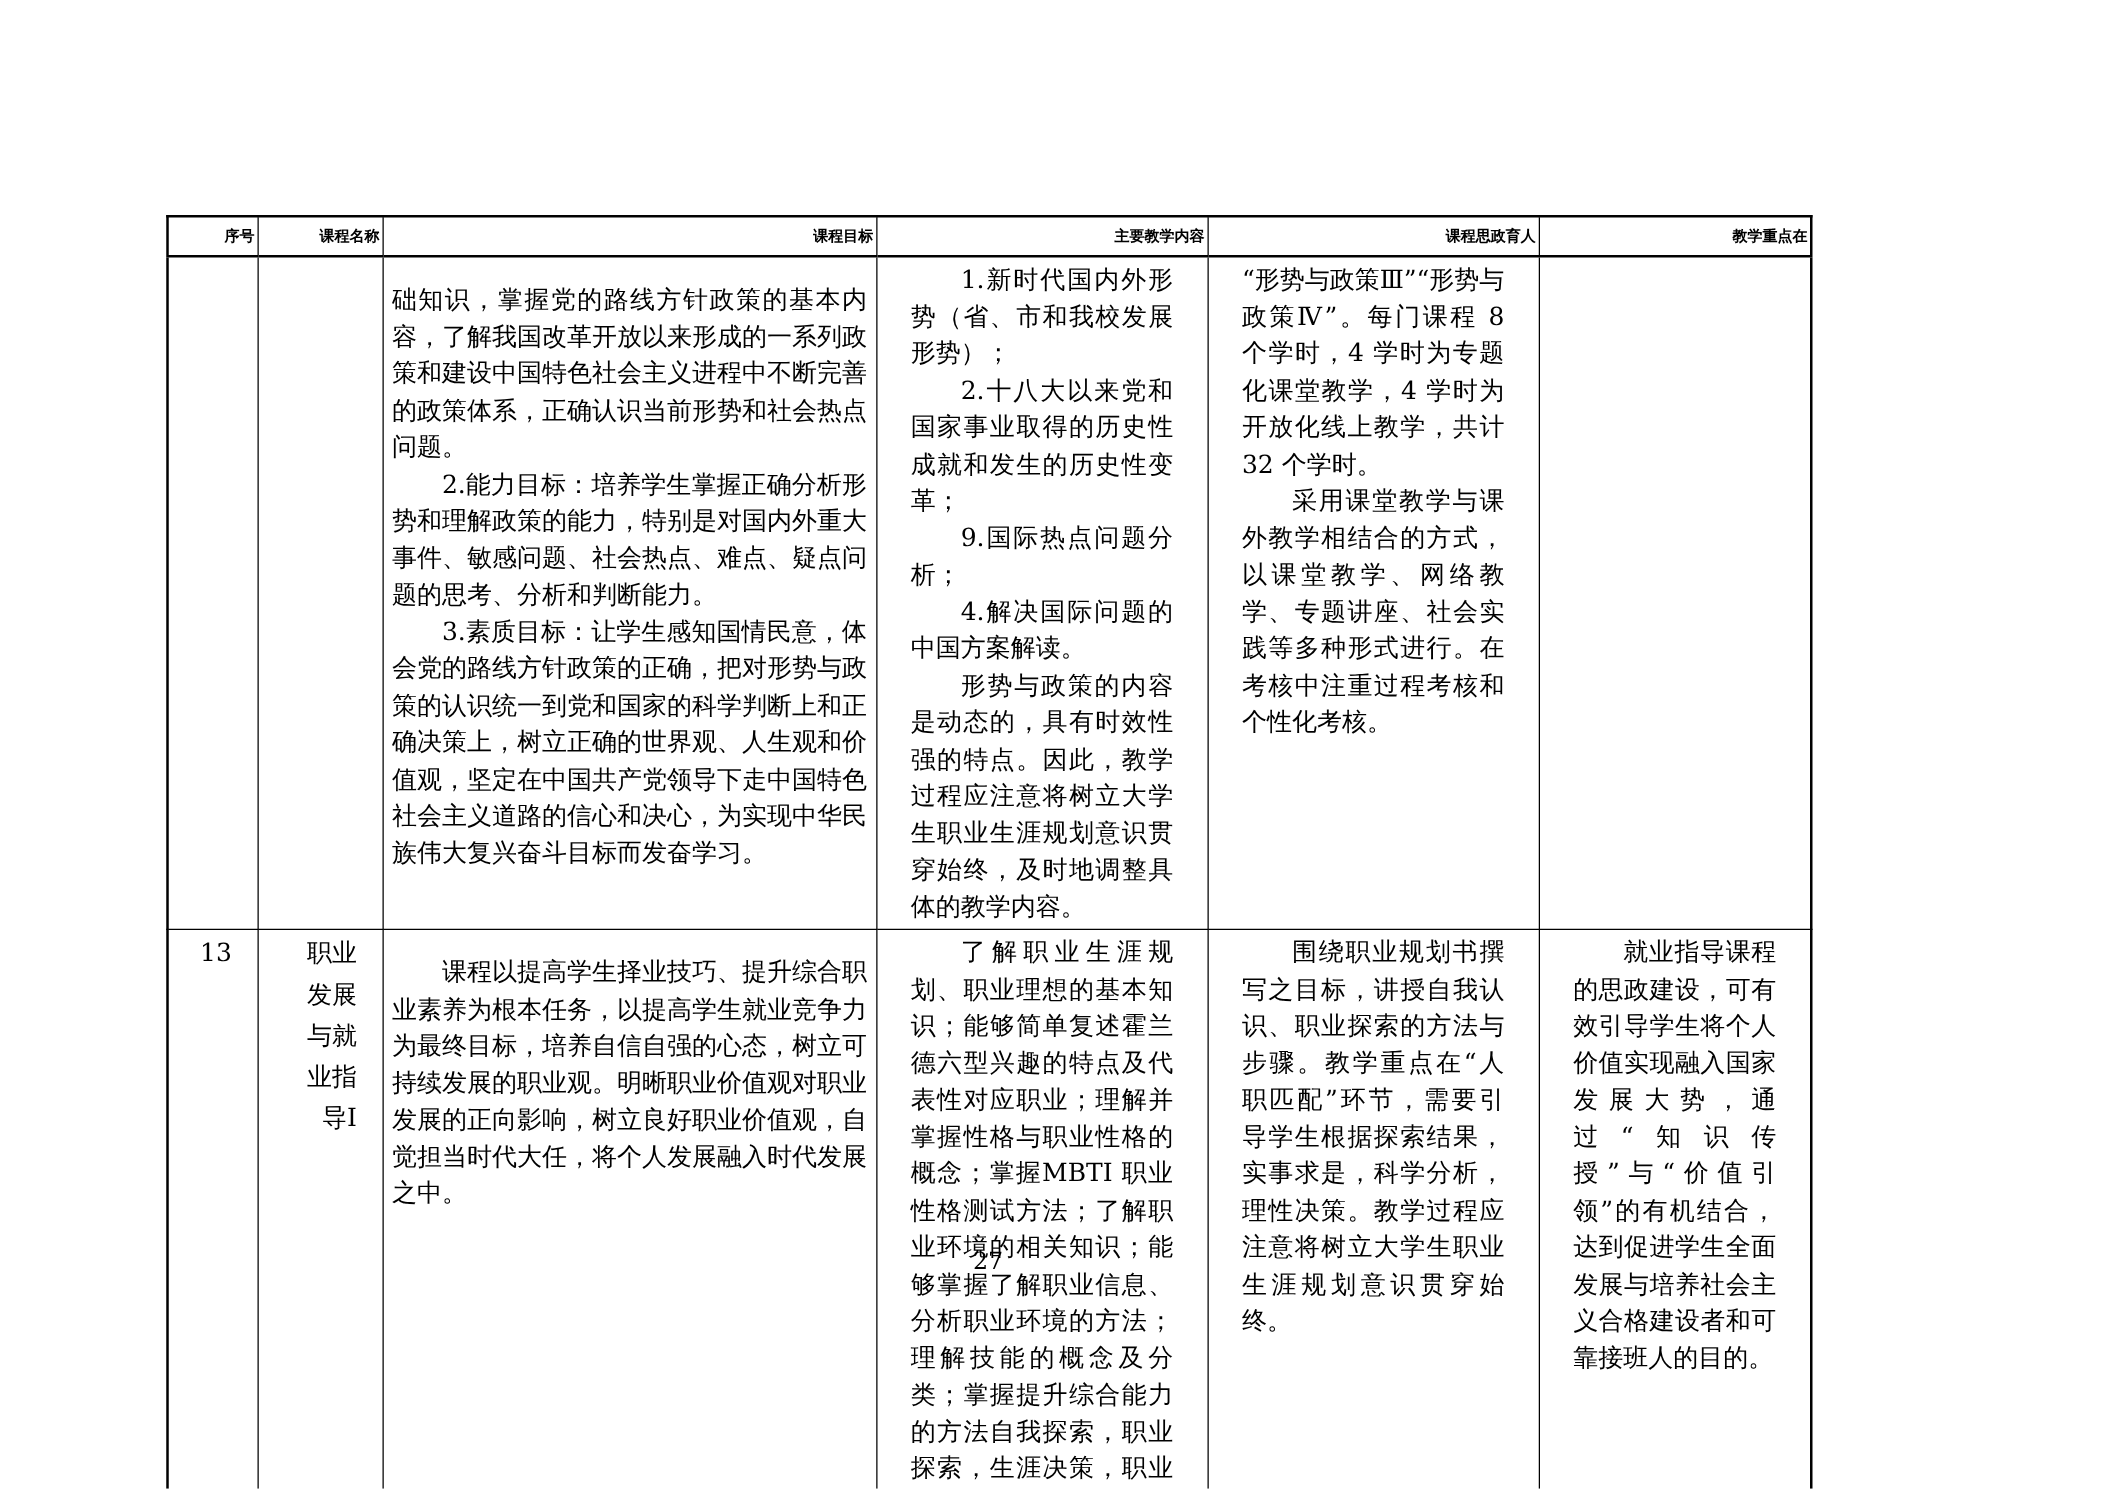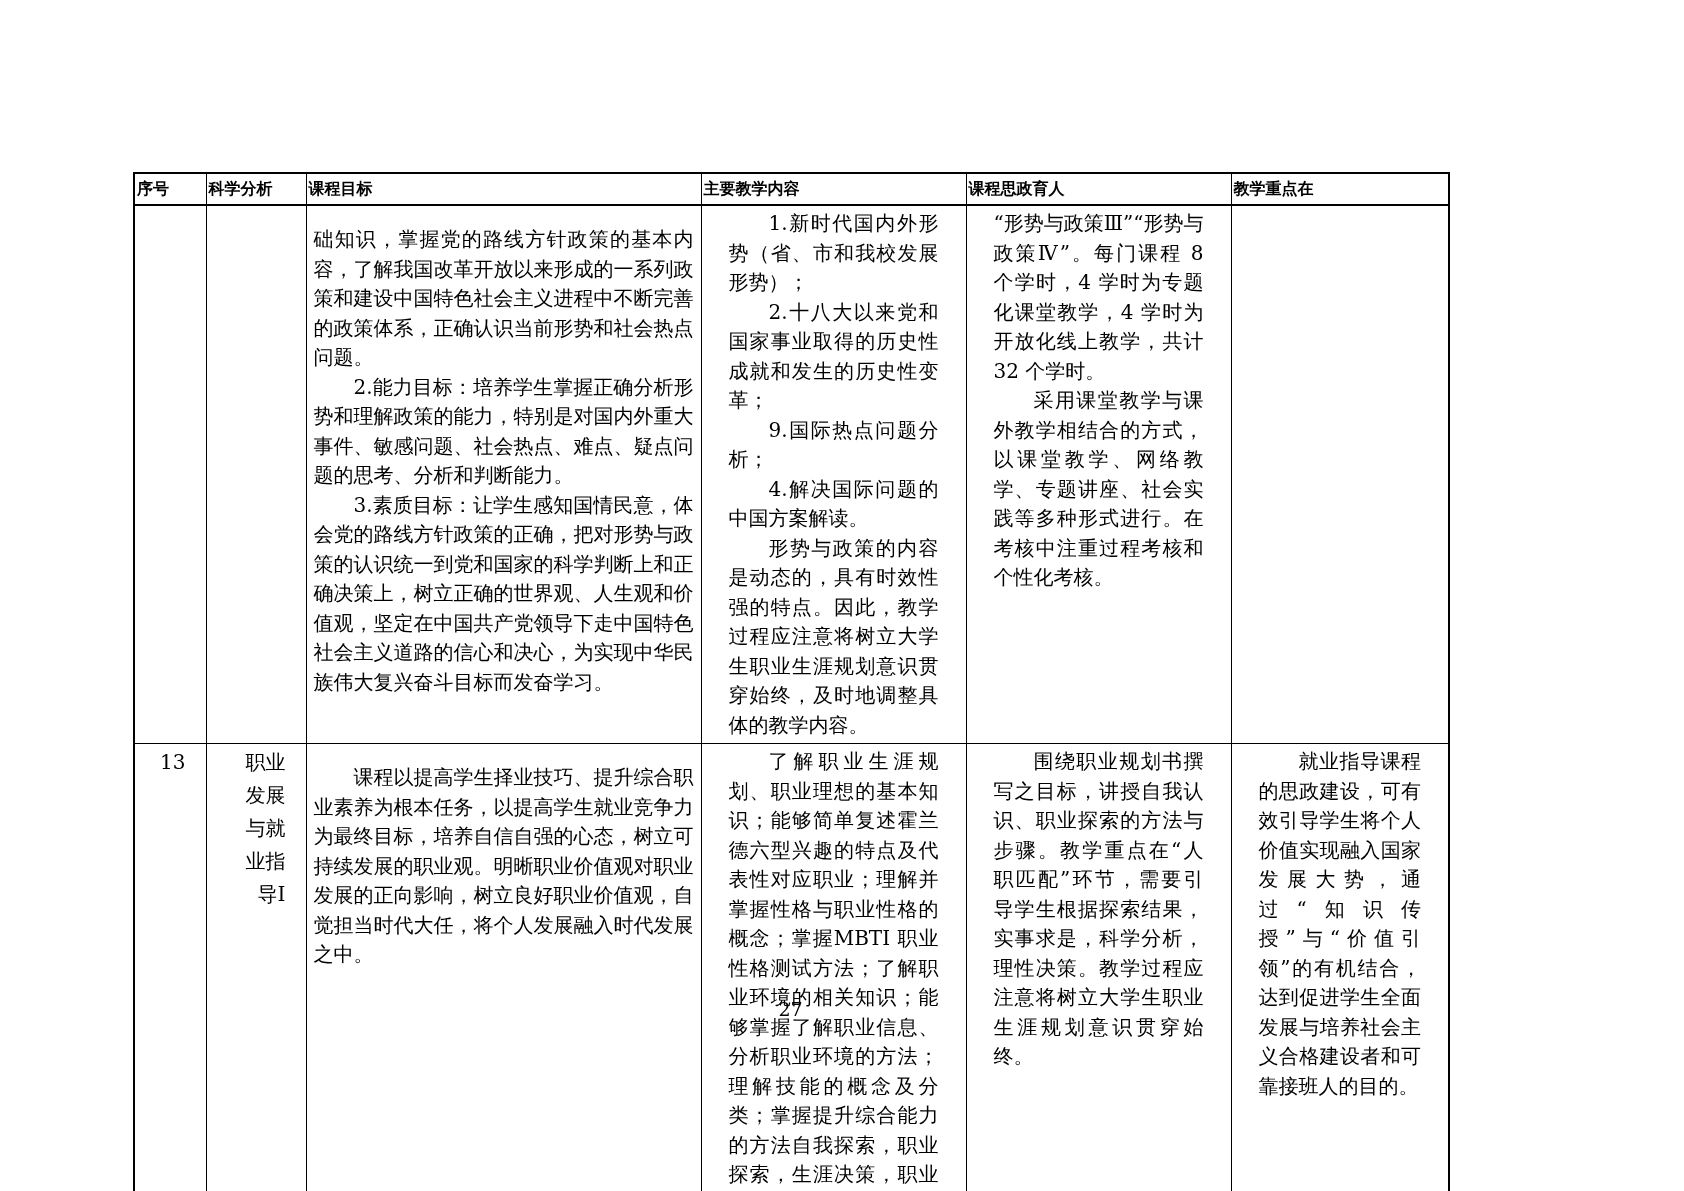--- a/index.html
+++ b/index.html
@@ -26,23 +26,23 @@
     border: 2px solid #000;
   }
   table.doc-table th,
   table.doc-table td {
     border: 1px solid #000;
     vertical-align: top;
     overflow: hidden;
   }
   tr.header-row th {
     height: 30px;
-    font-size: 16px;
+    font-size: 12px;
     font-weight: bold;
-    text-align: left;
+    text-align: right;
     padding: 0 2px;
     border-bottom: 2px solid #000;
     vertical-align: middle;
   }
   tr.body-row-1 { height: 416px; }
   tr.body-row-2 { height: 320px; }
 
   td.c-seq, td.c-name {
     text-align: right;
     vertical-align: middle;
@@ -83,21 +83,21 @@
       <col style="width:72px">
       <col style="width:100px">
       <col style="width:395px">
       <col style="width:265px">
       <col style="width:265px">
       <col style="width:218px">
     </colgroup>
     <tbody>
       <tr class="header-row">
         <th>序号</th>
-        <th>科学分析</th>
+        <th>课程名称</th>
         <th>课程目标</th>
         <th>主要教学内容</th>
         <th>课程思政育人</th>
         <th>教学重点在</th>
       </tr>
 
       <tr class="body-row-1">
         <td class="c-seq"></td>
         <td class="c-name"></td>
         <td class="c-text">

